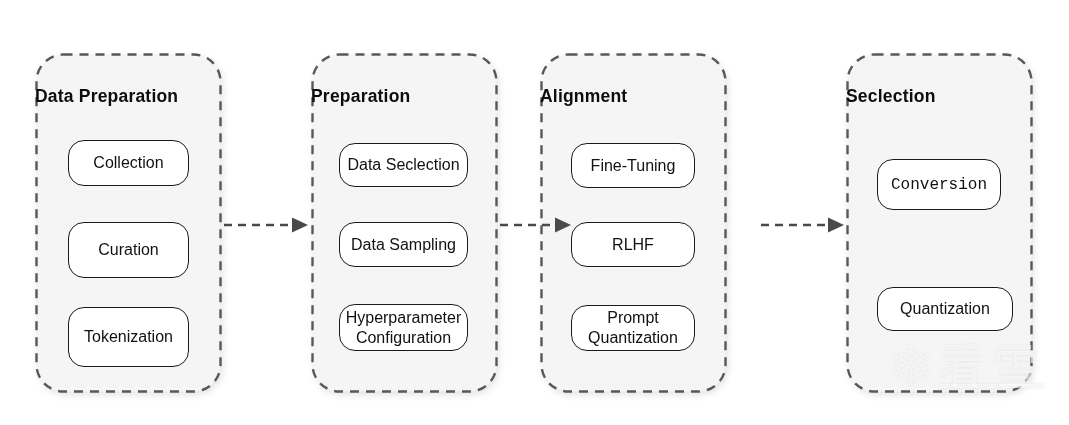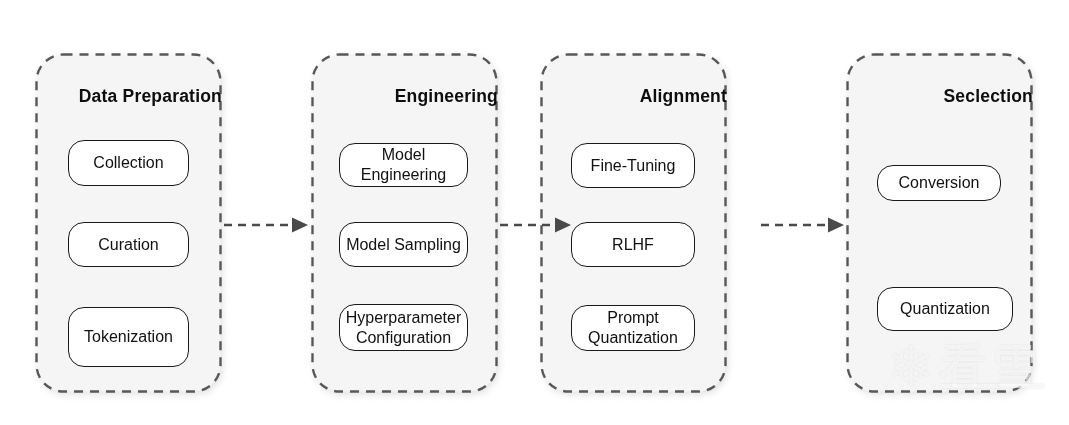--- a/index.html
+++ b/index.html
@@ -3,48 +3,48 @@
 <meta charset="utf-8">
 <style>
   html,body{margin:0;padding:0;background:#ffffff;}
   .canvas{
     position:relative;width:1069px;height:425px;background:#ffffff;
     font-family:"Liberation Sans", sans-serif;overflow:hidden;
   }
   .stage{position:absolute;top:53px;width:187px;height:340px;}
   .stage-border{position:absolute;left:0;top:0;filter:drop-shadow(2px 3px 3px rgba(0,0,0,0.10));}
   .stage-title{
-    position:absolute;top:33px;left:0;width:100%;text-align:right;
+    position:absolute;top:33px;left:0;width:100%;text-align:left;
     font-size:17.5px;font-weight:bold;color:#0d0d0d;letter-spacing:0.2px;
   }
   .item{
     position:absolute;display:flex;align-items:center;justify-content:center;
     background:#ffffff;border:1.6px solid #1a1a1a;border-radius:16px;
     font-size:16px;line-height:20px;color:#111111;text-align:center;
     box-sizing:border-box;padding:2px 3px;
   }
   
   .stage-1{left:35px;}
   .stage-2{left:311px;}
   .stage-3{left:540px;}
   .stage-4{left:846px;}
   
   .stage-1 .i0{top:87px;left:33px;width:121px;height:46px;}
-  .stage-1 .i1{top:169px;left:33px;width:121px;height:45px;}
+  .stage-1 .i1{top:169px;left:33px;width:121px;height:56px;}
   .stage-1 .i2{top:254px;left:33px;width:121px;height:60px;}
   
   .stage-2 .i0{top:90px;left:28px;width:129px;height:44px;}
   .stage-2 .i1{top:169px;left:28px;width:129px;height:45px;}
   .stage-2 .i2{top:251px;left:28px;width:129px;height:47px;}
   
   .stage-3 .i0{top:90px;left:31px;width:124px;height:45px;}
   .stage-3 .i1{top:169px;left:31px;width:124px;height:45px;}
   .stage-3 .i2{top:252px;left:31px;width:124px;height:46px;}
   
-  .stage-4 .i0{top:112px;left:31px;width:124px;height:36px;}
+  .stage-4 .i0{top:106px;left:31px;width:124px;height:51px;font-family:Liberation Mono, monospace;}
   .stage-4 .i1{top:234px;left:31px;width:136px;height:44px;}
   .arrows{position:absolute;left:0;top:0;pointer-events:none;}
   .watermark{
     position:absolute;left:888px;top:336px;display:flex;align-items:center;
     color:rgba(255,255,255,0.62);
     text-shadow:0 0 2px rgba(120,120,120,0.18);
     user-select:none;white-space:nowrap;
   }
   .watermark .flake{font-size:55px;line-height:60px;}
   .watermark .wm-text{font-size:45px;line-height:60px;letter-spacing:7px;margin-left:6px;font-weight:bold;text-decoration:underline;}
@@ -61,23 +61,23 @@
     <div class="stage-title">Data Preparation</div>
     <div class="item i0">Collection</div>
     <div class="item i1">Curation</div>
     <div class="item i2">Tokenization</div>
   </div>
 
   <div class="stage stage-2">
     <svg class="stage-border" width="187" height="340">
       <rect x="1.5" y="1.5" width="184" height="337" rx="27" fill="#f5f5f6" stroke="#585858" stroke-width="2.4" stroke-dasharray="9 7"></rect>
     </svg>
-    <div class="stage-title">Engineering</div>
-    <div class="item i0">Model Engineering</div>
-    <div class="item i1">Model Sampling</div>
+    <div class="stage-title">Preparation</div>
+    <div class="item i0">Data Seclection</div>
+    <div class="item i1">Data Sampling</div>
     <div class="item i2">Hyperparameter Configuration</div>
   </div>
 
   <div class="stage stage-3">
     <svg class="stage-border" width="187" height="340">
       <rect x="1.5" y="1.5" width="184" height="337" rx="27" fill="#f5f5f6" stroke="#585858" stroke-width="2.4" stroke-dasharray="9 7"></rect>
     </svg>
     <div class="stage-title">Alignment</div>
     <div class="item i0">Fine-Tuning</div>
     <div class="item i1">RLHF</div>

